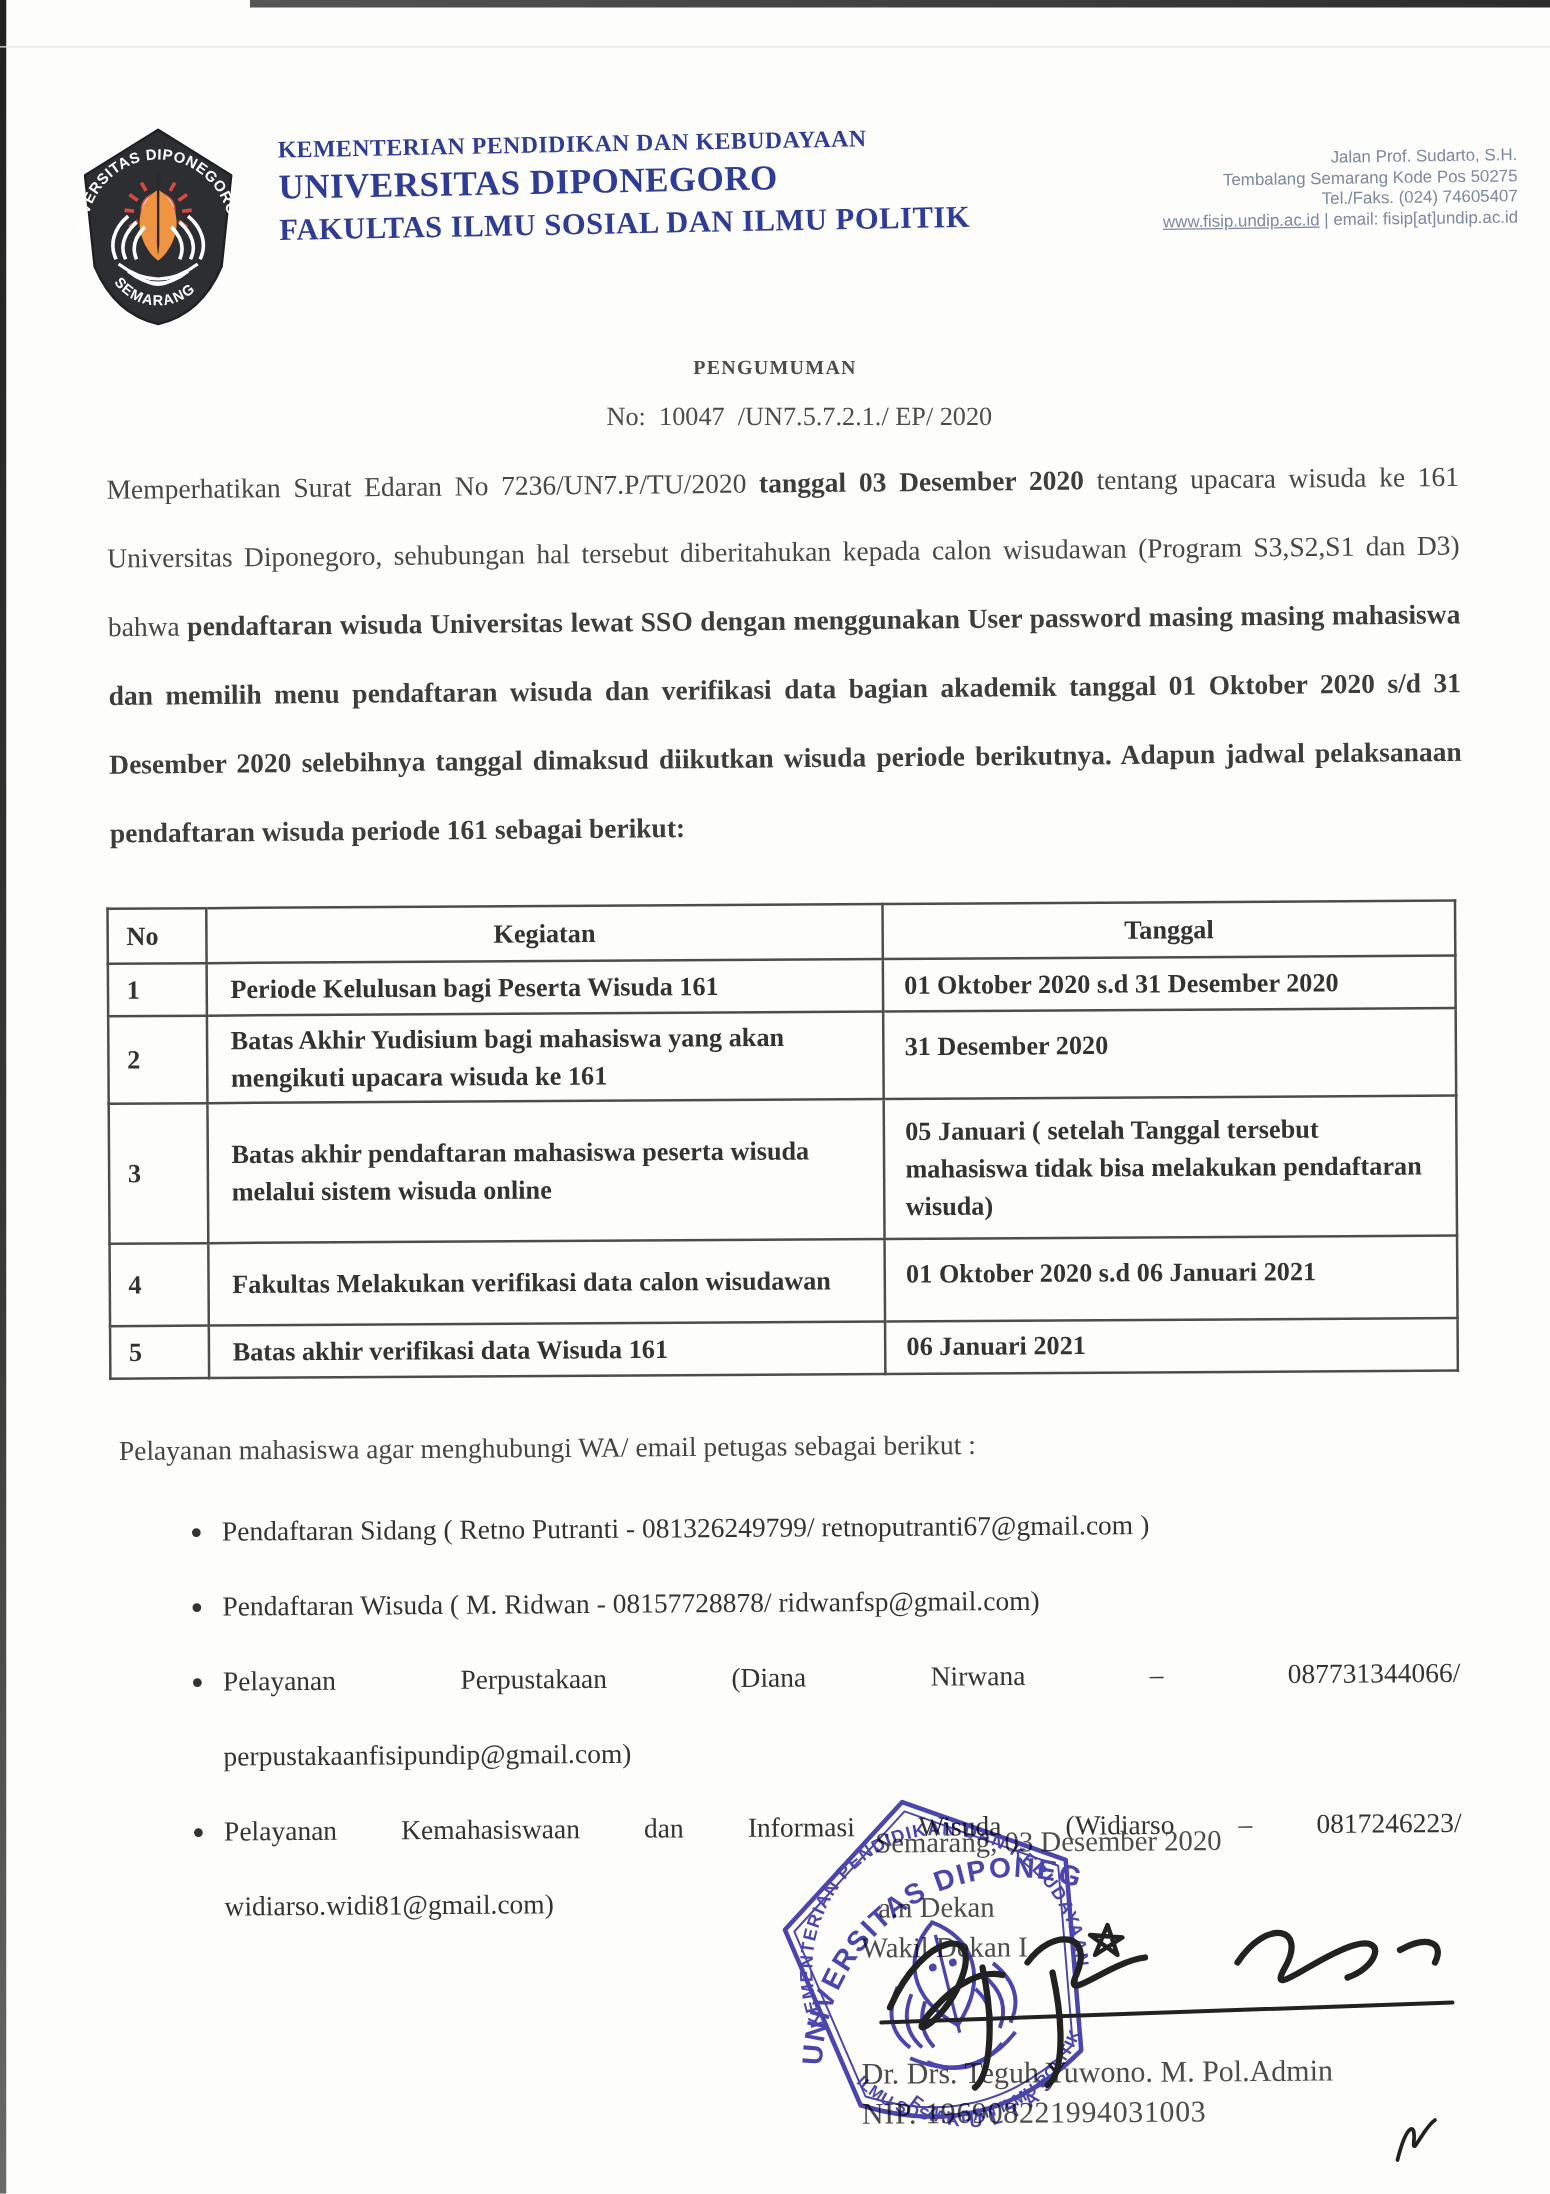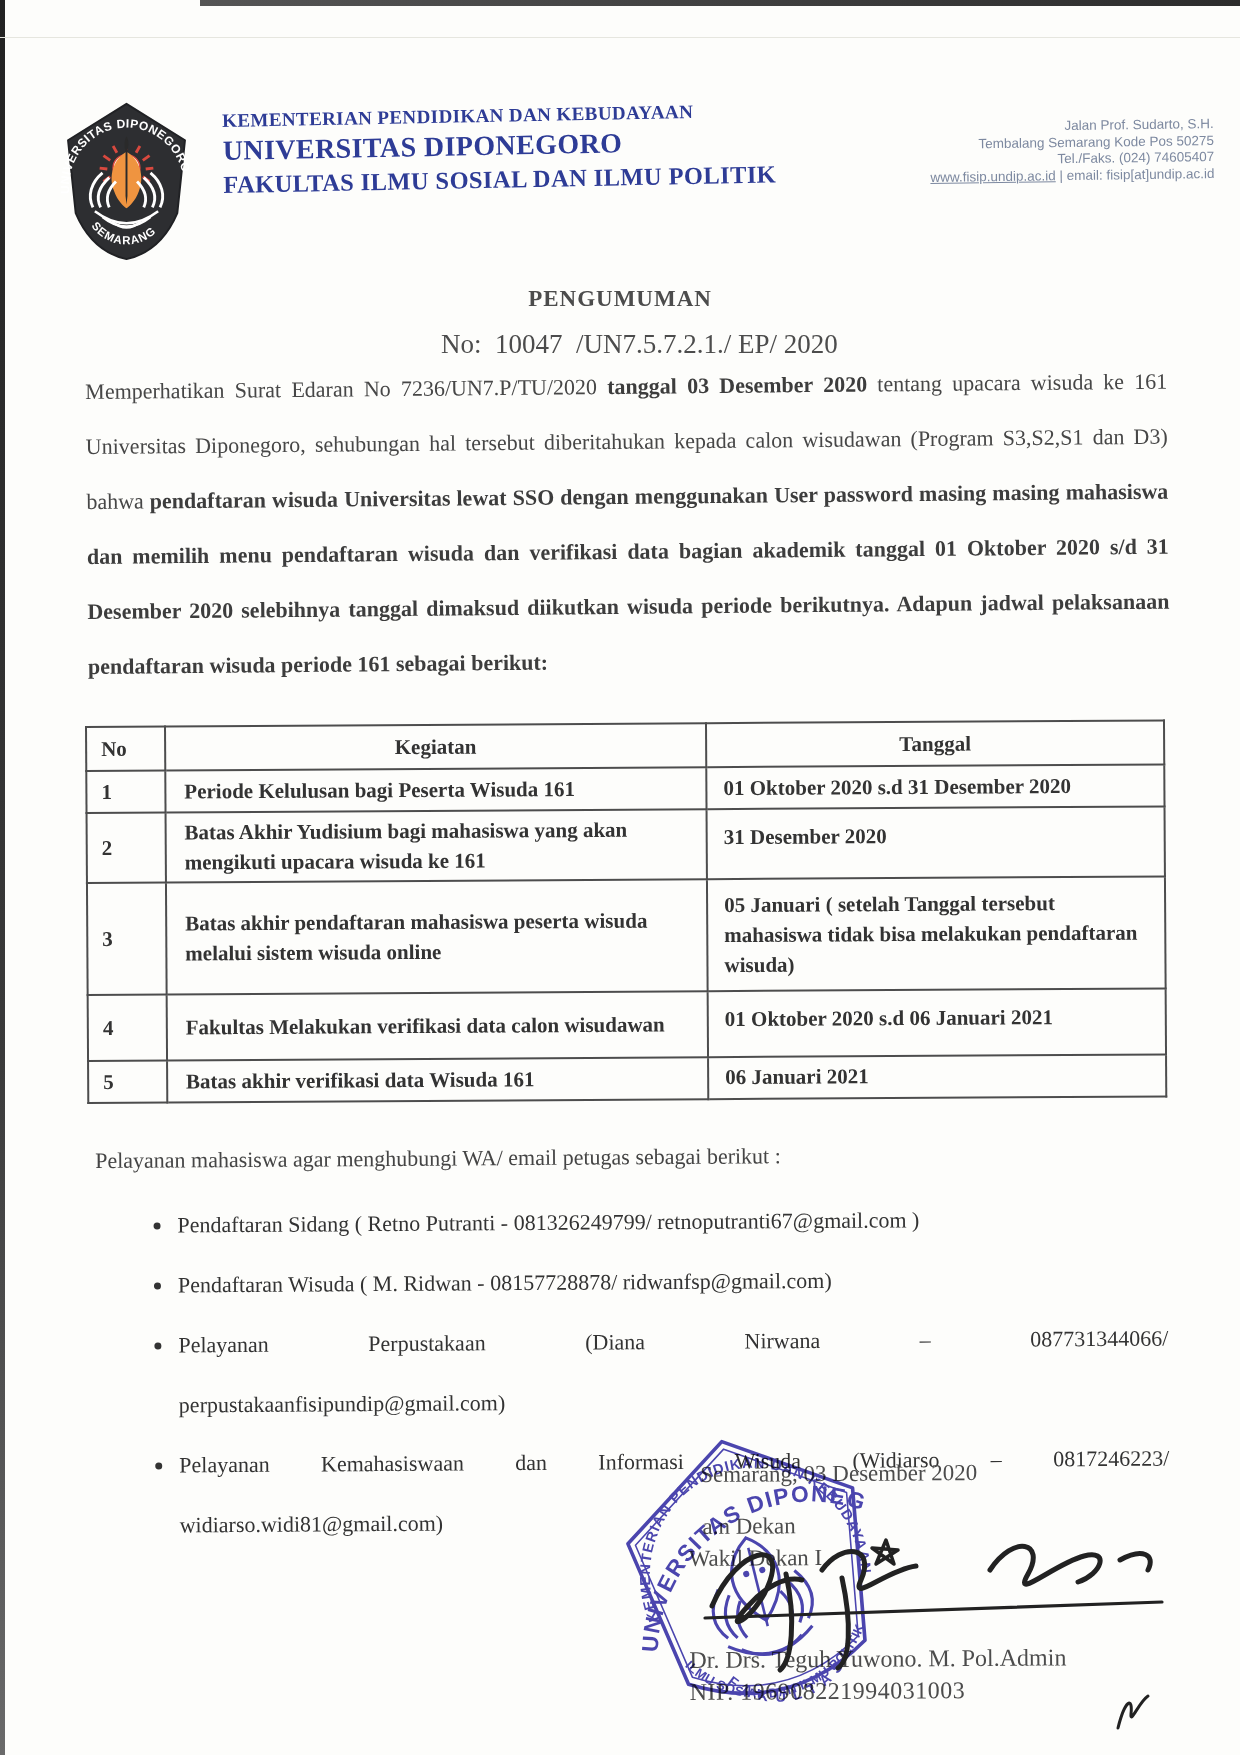--- a/index.html
+++ b/index.html
@@ -21,22 +21,22 @@
   .head-ministry{font-size:19px;font-weight:bold;letter-spacing:.4px;}
   .head-univ{font-size:28px;font-weight:bold;margin-top:3px;letter-spacing:.4px;}
   .head-fac{font-size:24.5px;font-weight:bold;margin-top:4px;letter-spacing:.4px;}
   .addr{position:absolute;right:26px;top:118px;text-align:right;transform:rotate(-.8deg);
         font-family:"Liberation Sans","DejaVu Sans",sans-serif;
         font-size:13.5px;line-height:16.5px;color:#7d89a0;}
   .addr .site{text-decoration:underline;}
 
   
   .title-block{position:absolute;left:0;top:286px;width:100%;text-align:center;color:#4c4c4c;}
-  .doc-title{font-size:23px;font-weight:bold;letter-spacing:1px;}
-  .doc-number{font-size:27px;margin-top:17px;white-space:pre;padding-left:39px;}
+  .doc-title{font-size:16px;font-weight:bold;letter-spacing:1px;}
+  .doc-number{font-size:21px;margin-top:17px;white-space:pre;padding-left:39px;}
 
   
   .body-par{position:absolute;left:85px;top:364px;width:1082px;
     font-size:22px;line-height:55px;text-align:justify;color:#474747;
     transform:rotate(-.55deg);transform-origin:left top;}
   .b{font-weight:bold;color:#3d3d3d;}
 
   
   .sched{position:absolute;left:85px;top:726px;width:1080px;border-collapse:collapse;
     transform:rotate(-.35deg);transform-origin:left top;

